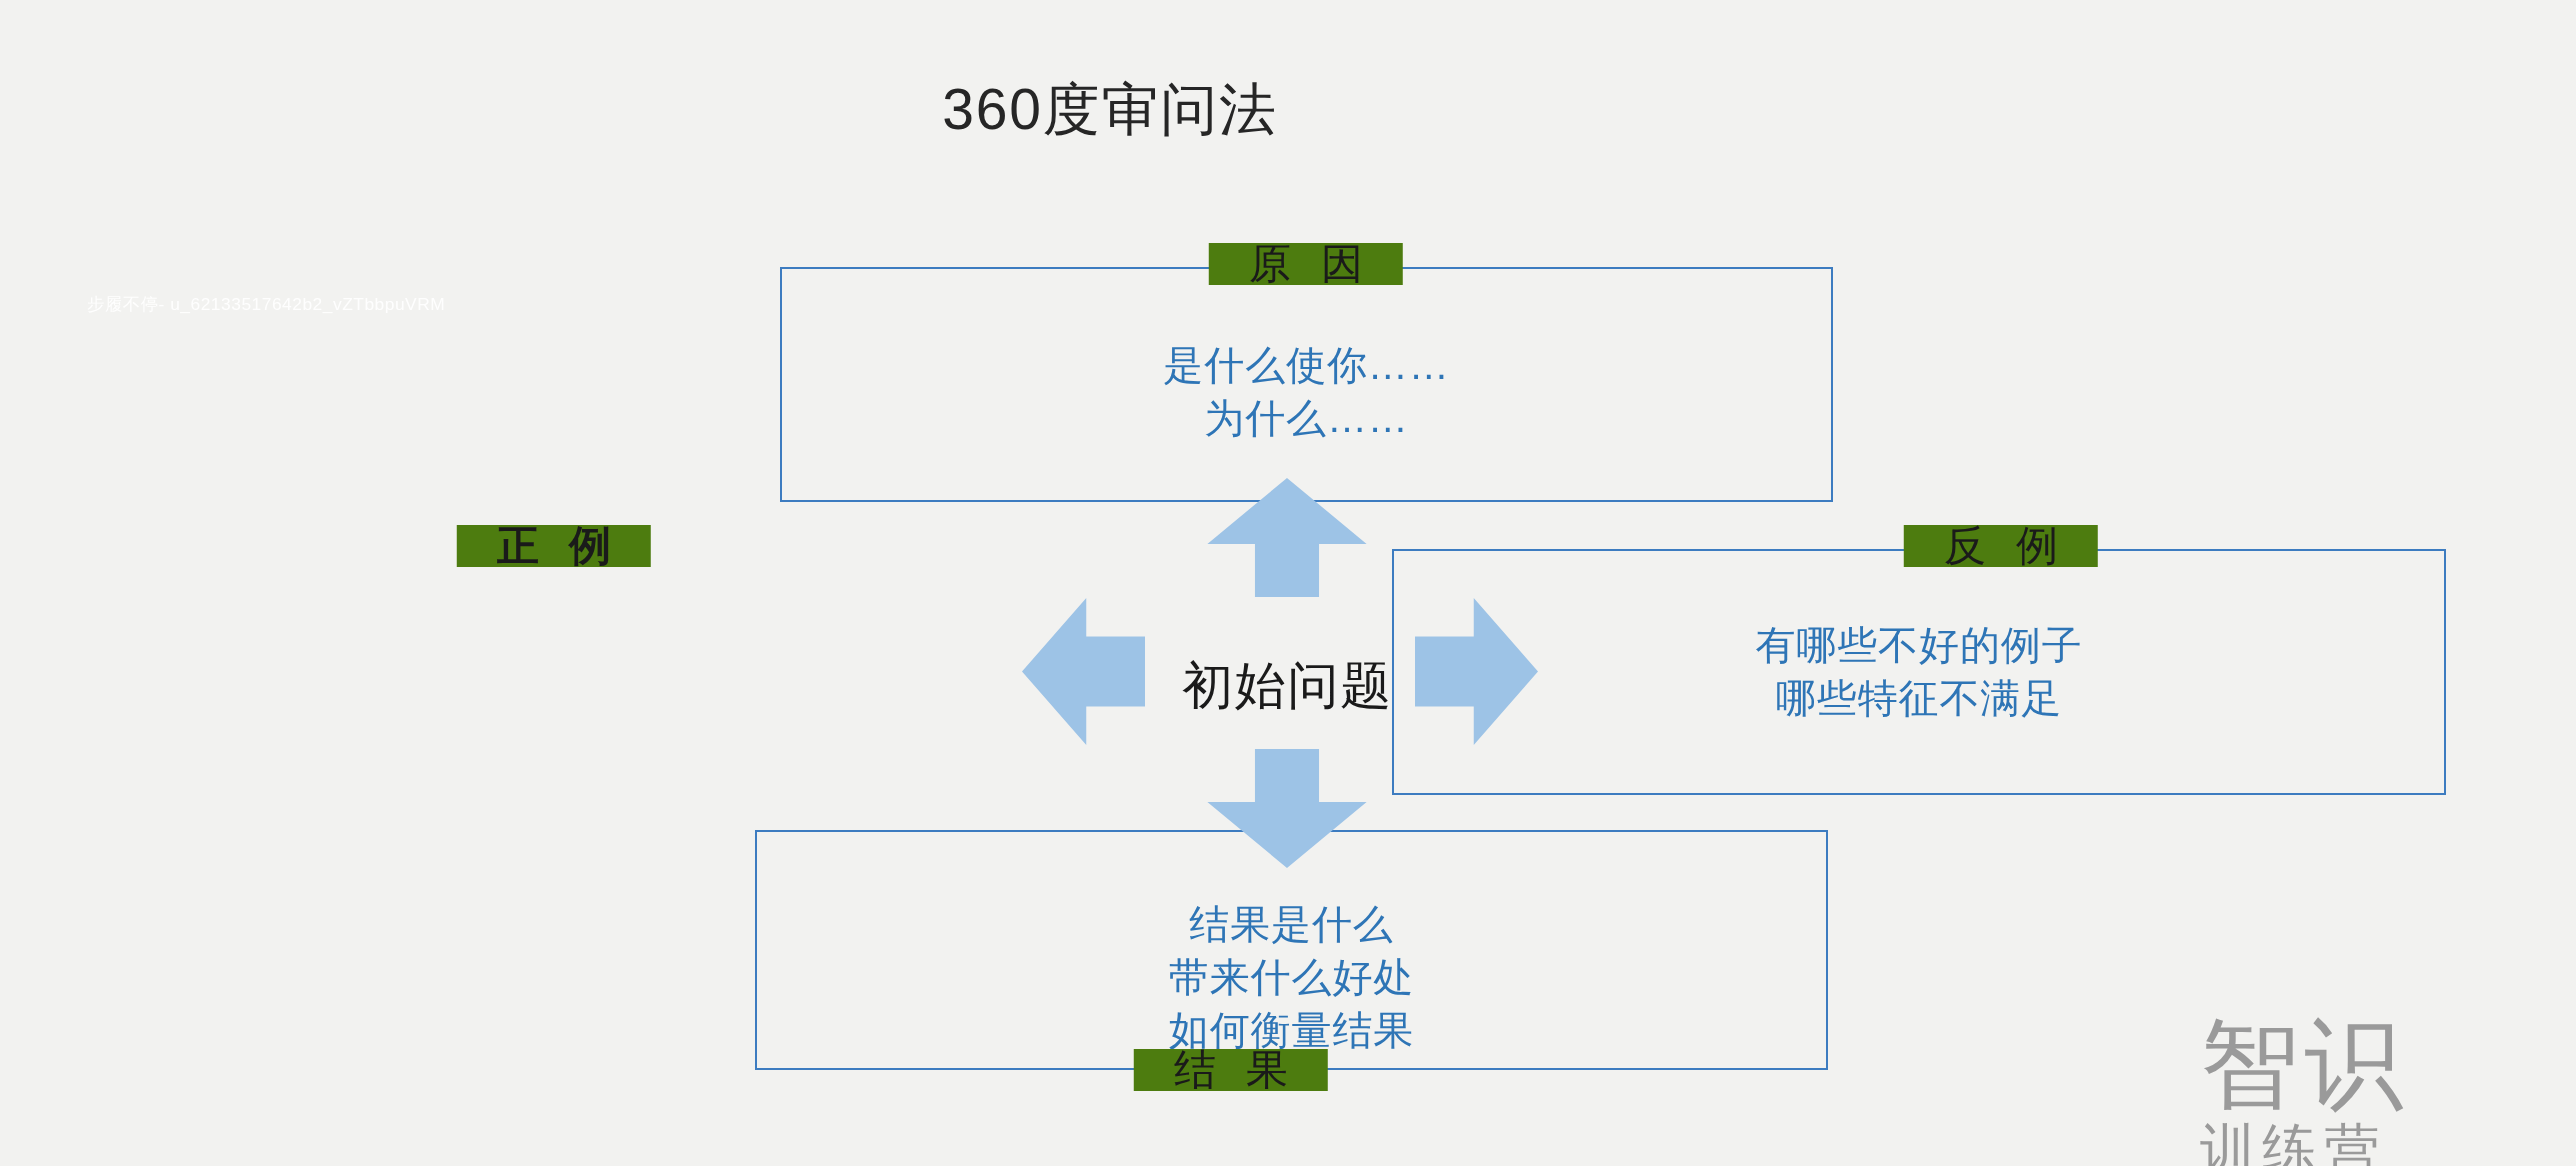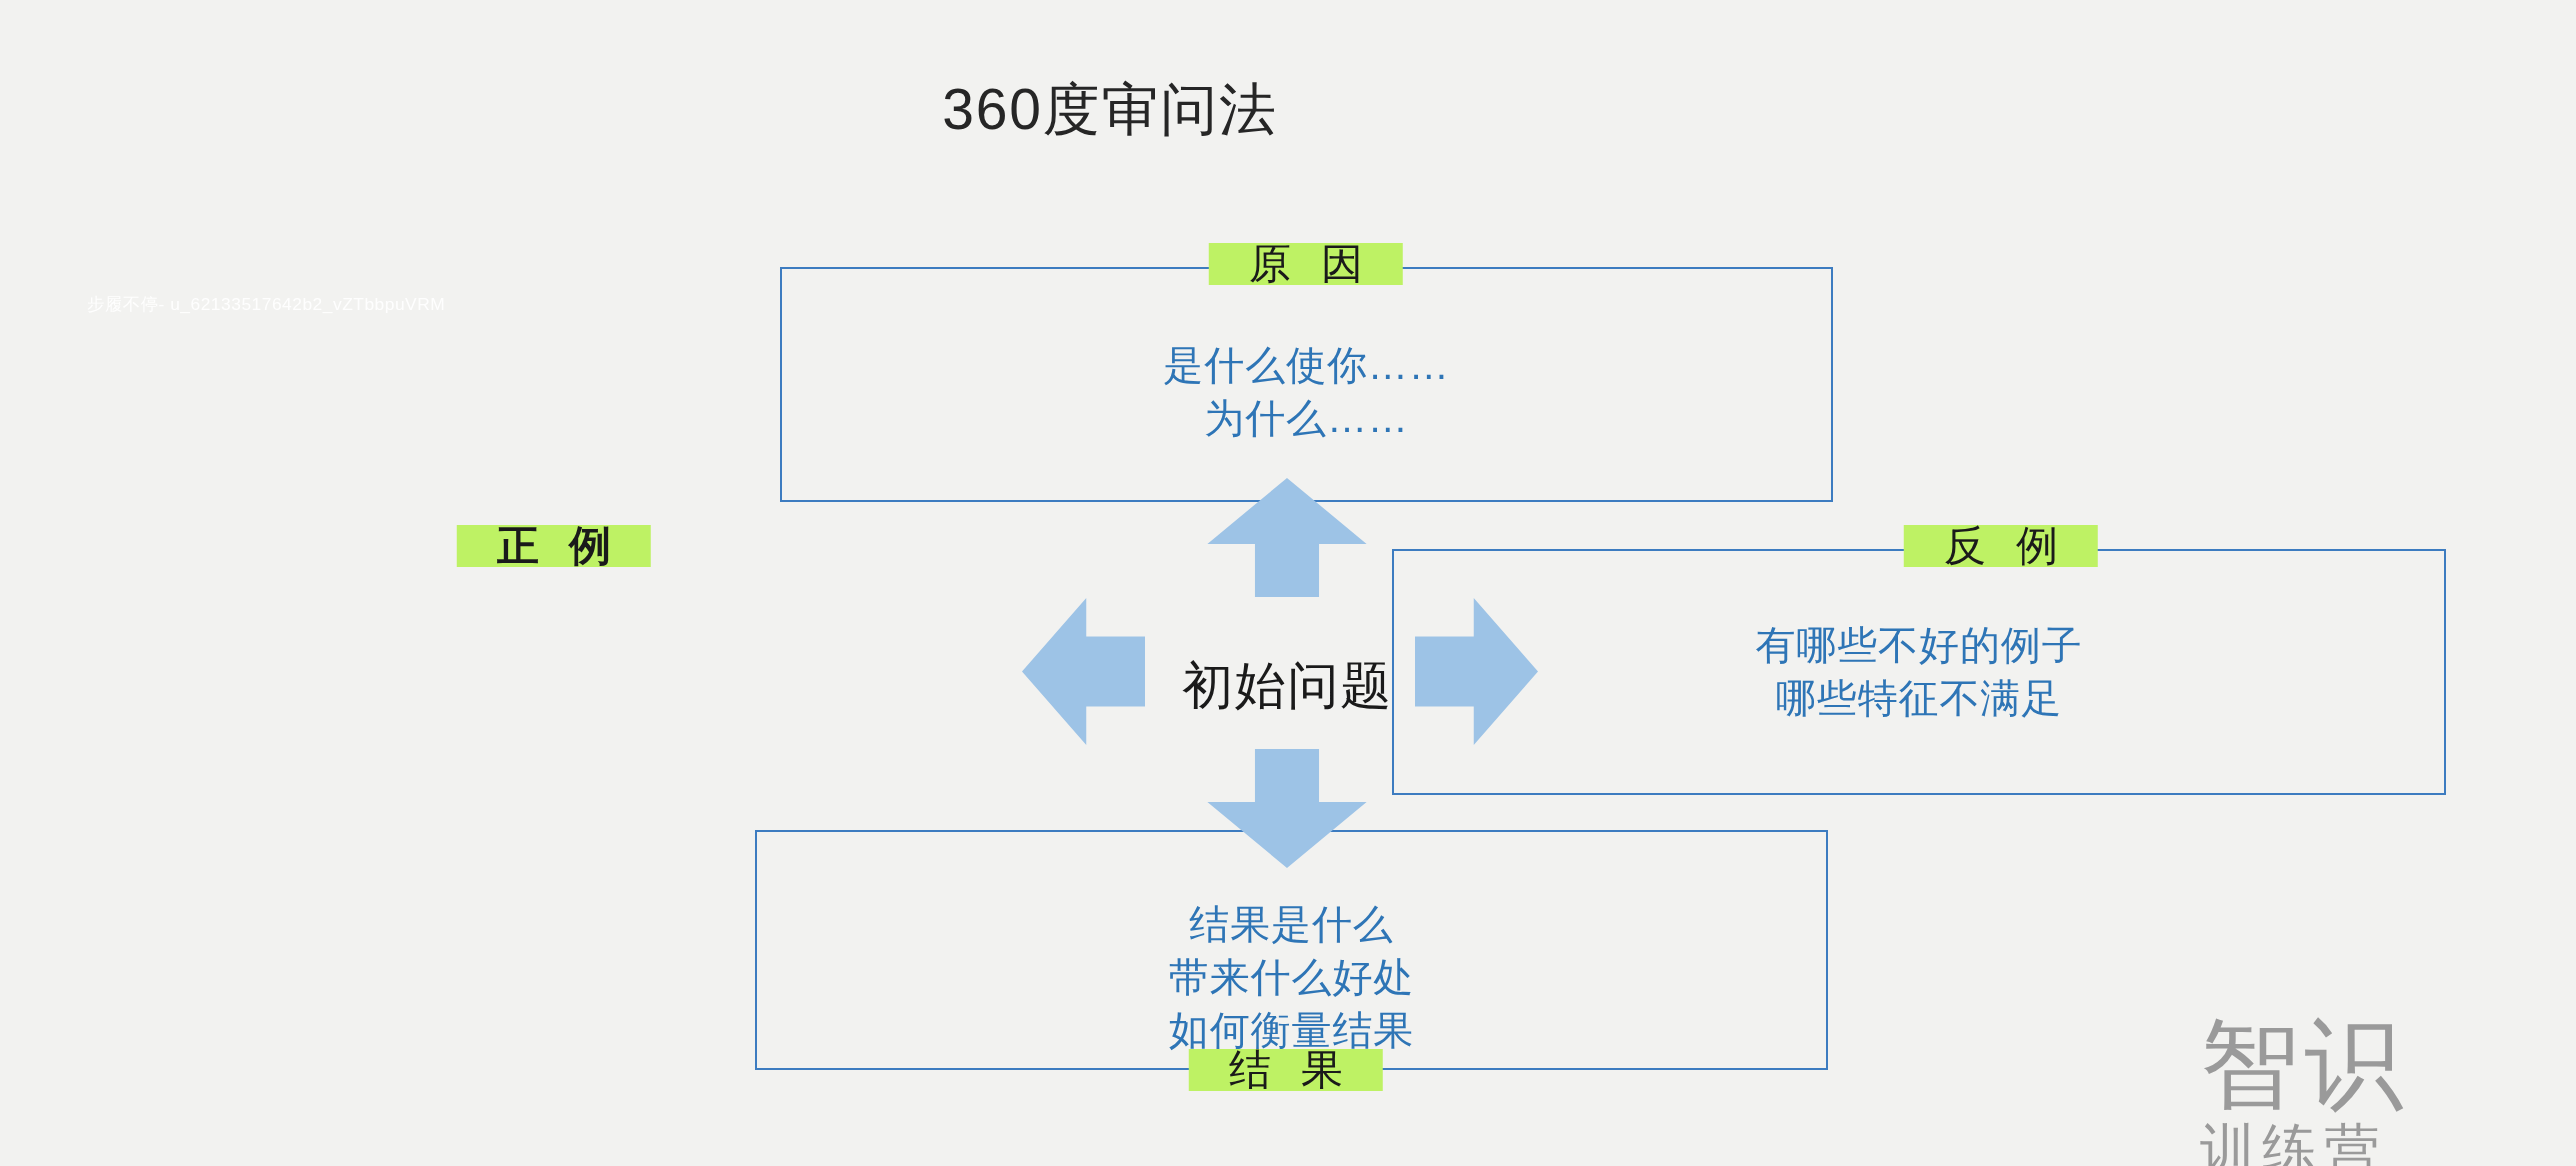--- a/index.html
+++ b/index.html
@@ -49,21 +49,21 @@
     letter-spacing: 0.9px;
   }
 
   
   .panel-label {
     position: absolute;
     color: #1a1a1a;
     font-size: 42px;
     letter-spacing: 9.2px;
     text-indent: 9.2px;
-    background: #bef264;
+    background: #4d7c0f;
     padding: 0 31px;
     line-height: 1;
     white-space: nowrap;
     transform: translateX(-50%);
   }
 
   
   #panel-top { left: 780px; top: 267px; width: 1053px; height: 235px; }
   #panel-top .panel-body { top: 70px; }
   #label-top { left: 1306px; top: 243px; }
@@ -74,21 +74,21 @@
   #label-left { left: 554px; top: 525px; font-weight: bold; }
 
   
   #panel-right { left: 1392px; top: 549px; width: 1054px; height: 246px; }
   #panel-right .panel-body { top: 68px; }
   #label-right { left: 2001px; top: 525px; }
 
   
   #panel-bottom { left: 755px; top: 830px; width: 1073px; height: 240px; }
   #panel-bottom .panel-body { top: 38px; margin-top: 28px; }
-  #label-bottom { left: 1286px; top: 1049px; }
+  #label-bottom { left: 1231px; top: 1049px; }
 
   
   #center-label {
     position: absolute;
     left: 1150px;
     top: 660px;
     width: 275px;
     text-align: center;
     font-size: 51px;
     color: #1a1a1a;

